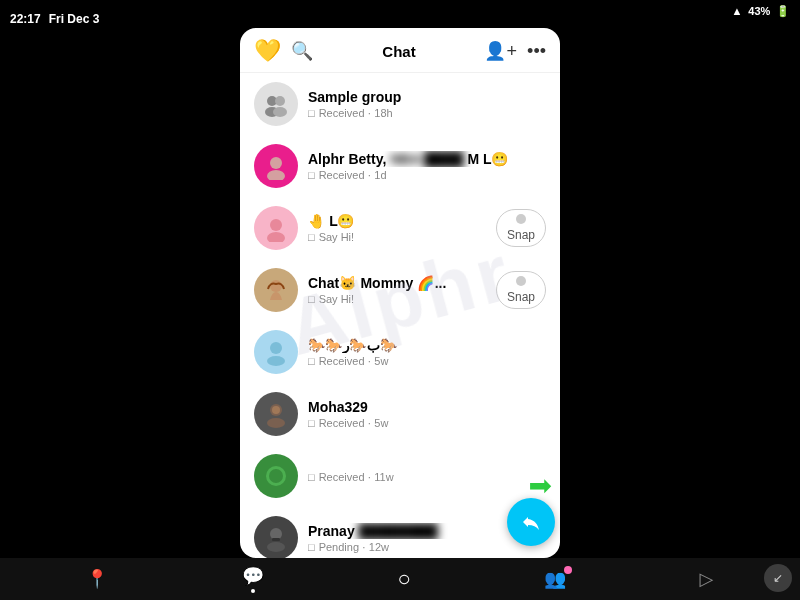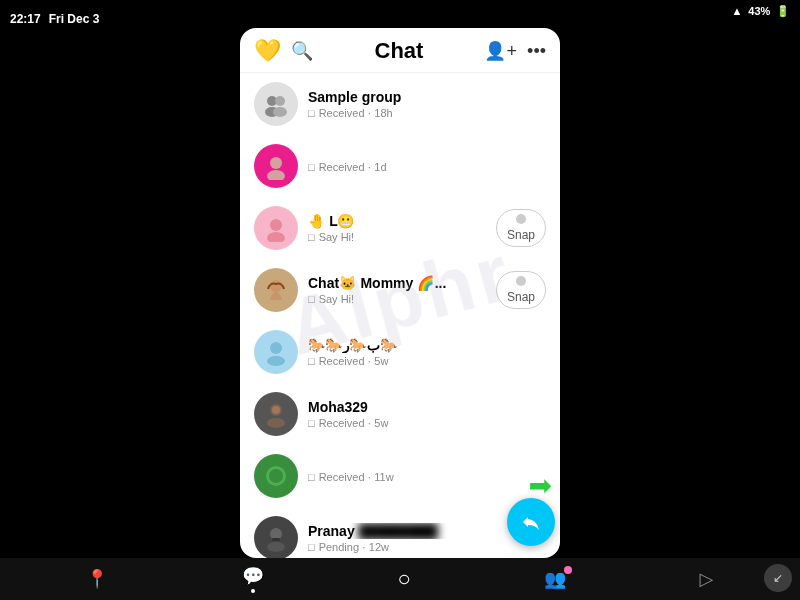--- a/index.html
+++ b/index.html
@@ -76,21 +76,21 @@
       gap: 10px;
     }
     .ghost-icon {
       font-size: 22px;
     }
     .search-icon {
       font-size: 18px;
       color: #333;
     }
     .header-title {
-      font-size: 22px;
+      font-size: 15px;
       font-weight: 700;
       color: #000;
       flex: 1;
       text-align: center;
     }
     .header-right {
       display: flex;
       align-items: center;
       gap: 10px;
     }
@@ -320,20 +320,23 @@
     </div>
 
     <div class="chat-item">
       <div class="avatar avatar-pink">
         <svg width="28" height="28" viewBox="0 0 28 28" fill="none">
           <circle cx="14" cy="11" r="6" fill="#d4a0a0"></circle>
           <ellipse cx="14" cy="24" rx="9" ry="6" fill="#d4a0a0"></ellipse>
         </svg>
       </div>
       <div class="chat-info">
+        <div class="chat-name">
+          Alphr Betty, <span class="blurred">NBA ████</span> M L😬
+        </div>
         <div class="chat-status">
           <span>□</span>
           <span>Received · 1d</span>
         </div>
       </div>
     </div>
 
     <div class="chat-item">
       <div class="avatar" style="background:#f8b4c8;">
         <svg width="28" height="28" viewBox="0 0 28 28" fill="none">

